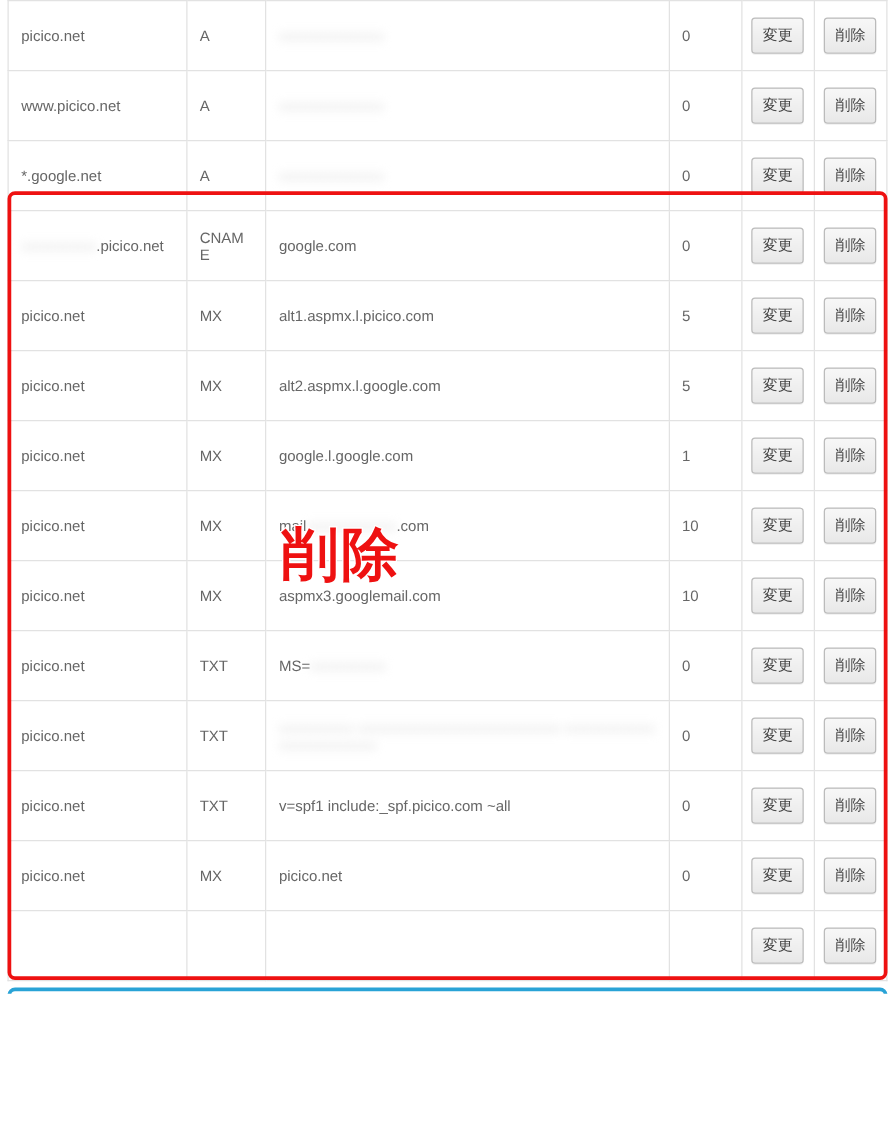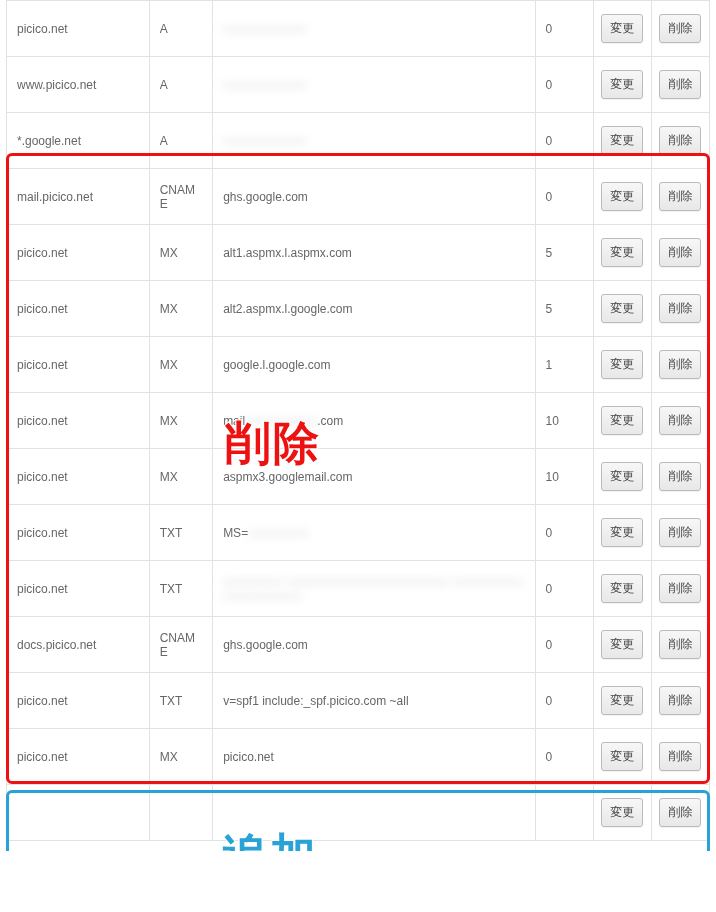--- a/index.html
+++ b/index.html
@@ -111,31 +111,31 @@
         </tr>
         <tr>
           <td><span>*.google.net</span></td>
           <td><span>A</span></td>
           <td><span class="blur">xxxxxxxxxxxxxx</span></td>
           <td><span>0</span></td>
           <td class="col-act"><button class="btn">変更</button></td>
           <td class="col-act"><button class="btn">削除</button></td>
         </tr>
         <tr>
-          <td><span>mail.picico.net</span></td>
+          <td><span class="blur">xxxxxxxxxx</span><span>.picico.net</span></td>
           <td><span>CNAME</span></td>
-          <td><span>ghs.google.com</span></td>
-          <td><span>0</span></td>
-          <td class="col-act"><button class="btn">変更</button></td>
-          <td class="col-act"><button class="btn">削除</button></td>
-        </tr>
-        <tr>
-          <td><span>picico.net</span></td>
-          <td><span>MX</span></td>
-          <td><span>alt1.aspmx.l.aspmx.com</span></td>
+          <td><span>google.com</span></td>
+          <td><span>0</span></td>
+          <td class="col-act"><button class="btn">変更</button></td>
+          <td class="col-act"><button class="btn">削除</button></td>
+        </tr>
+        <tr>
+          <td><span>picico.net</span></td>
+          <td><span>MX</span></td>
+          <td><span>alt1.aspmx.l.picico.com</span></td>
           <td><span>5</span></td>
           <td class="col-act"><button class="btn">変更</button></td>
           <td class="col-act"><button class="btn">削除</button></td>
         </tr>
         <tr>
           <td><span>picico.net</span></td>
           <td><span>MX</span></td>
           <td><span>alt2.aspmx.l.google.com</span></td>
           <td><span>5</span></td>
           <td class="col-act"><button class="btn">変更</button></td>
@@ -170,28 +170,20 @@
           <td><span>TXT</span></td>
           <td><span>MS=</span><span class="blur">xxxxxxxxxx</span></td>
           <td><span>0</span></td>
           <td class="col-act"><button class="btn">変更</button></td>
           <td class="col-act"><button class="btn">削除</button></td>
         </tr>
         <tr>
           <td><span>picico.net</span></td>
           <td><span>TXT</span></td>
           <td><span class="blur">xxxxxxxxxx xxxxxxxxxxxxxxxxxxxxxxxxxxx xxxxxxxxxxxxxxxxxxxxxxxxx</span></td>
-          <td><span>0</span></td>
-          <td class="col-act"><button class="btn">変更</button></td>
-          <td class="col-act"><button class="btn">削除</button></td>
-        </tr>
-        <tr>
-          <td><span>docs.picico.net</span></td>
-          <td><span>CNAME</span></td>
-          <td><span>ghs.google.com</span></td>
           <td><span>0</span></td>
           <td class="col-act"><button class="btn">変更</button></td>
           <td class="col-act"><button class="btn">削除</button></td>
         </tr>
         <tr>
           <td><span>picico.net</span></td>
           <td><span>TXT</span></td>
           <td><span>v=spf1 include:_spf.picico.com ~all</span></td>
           <td><span>0</span></td>
           <td class="col-act"><button class="btn">変更</button></td>

